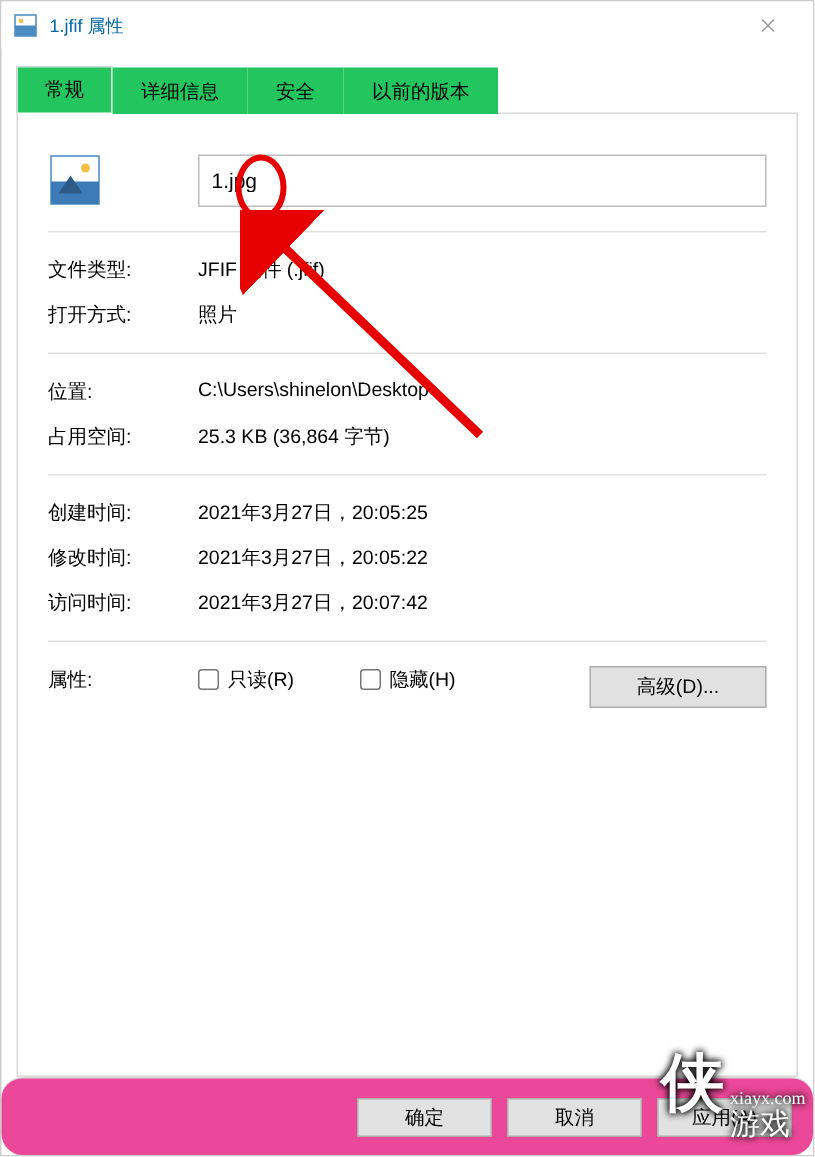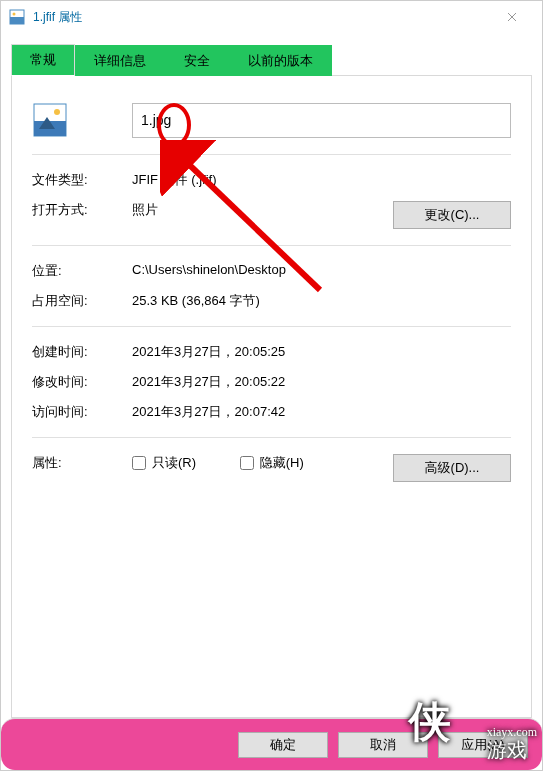--- a/index.html
+++ b/index.html
@@ -146,21 +146,21 @@
     right: 6px;
     bottom: 10px;
     color: #fff;
     text-shadow: 0 0 4px #000, 0 0 6px #000;
     font-family: "KaiTi","STKaiti",serif;
     display: flex;
     align-items: baseline;
     gap: 4px;
   }
   .watermark .big { font-size: 42px; font-weight: bold; }
-  .watermark .small { font-size: 12px; display: block; line-height: 1.1; margin-left: 32px; }
+  .watermark .small { font-size: 12px; display: block; line-height: 1.1; }
 </style>
 </head>
 <body>
 
 <div class="window">
 
   <div class="titlebar">
     <span class="app-icon">
       <svg width="16" height="16" viewBox="0 0 16 16">
         <rect x="1" y="1" width="14" height="14" fill="#fff" stroke="#4a8bc2"></rect>
@@ -202,21 +202,20 @@
 
       <div class="sep"></div>
 
       <div class="row">
         <div class="lbl">文件类型:</div>
         <div class="val">JFIF 文件 (.jfif)</div>
       </div>
       <div class="row">
         <div class="lbl">打开方式:</div>
         <div class="val">照片</div>
-        <button class="btn">更改(C)...</button>
       </div>
 
       <div class="sep"></div>
 
       <div class="row">
         <div class="lbl">位置:</div>
         <div class="val">C:\Users\shinelon\Desktop</div>
       </div>
       <div class="row">
         <div class="lbl">占用空间:</div>

